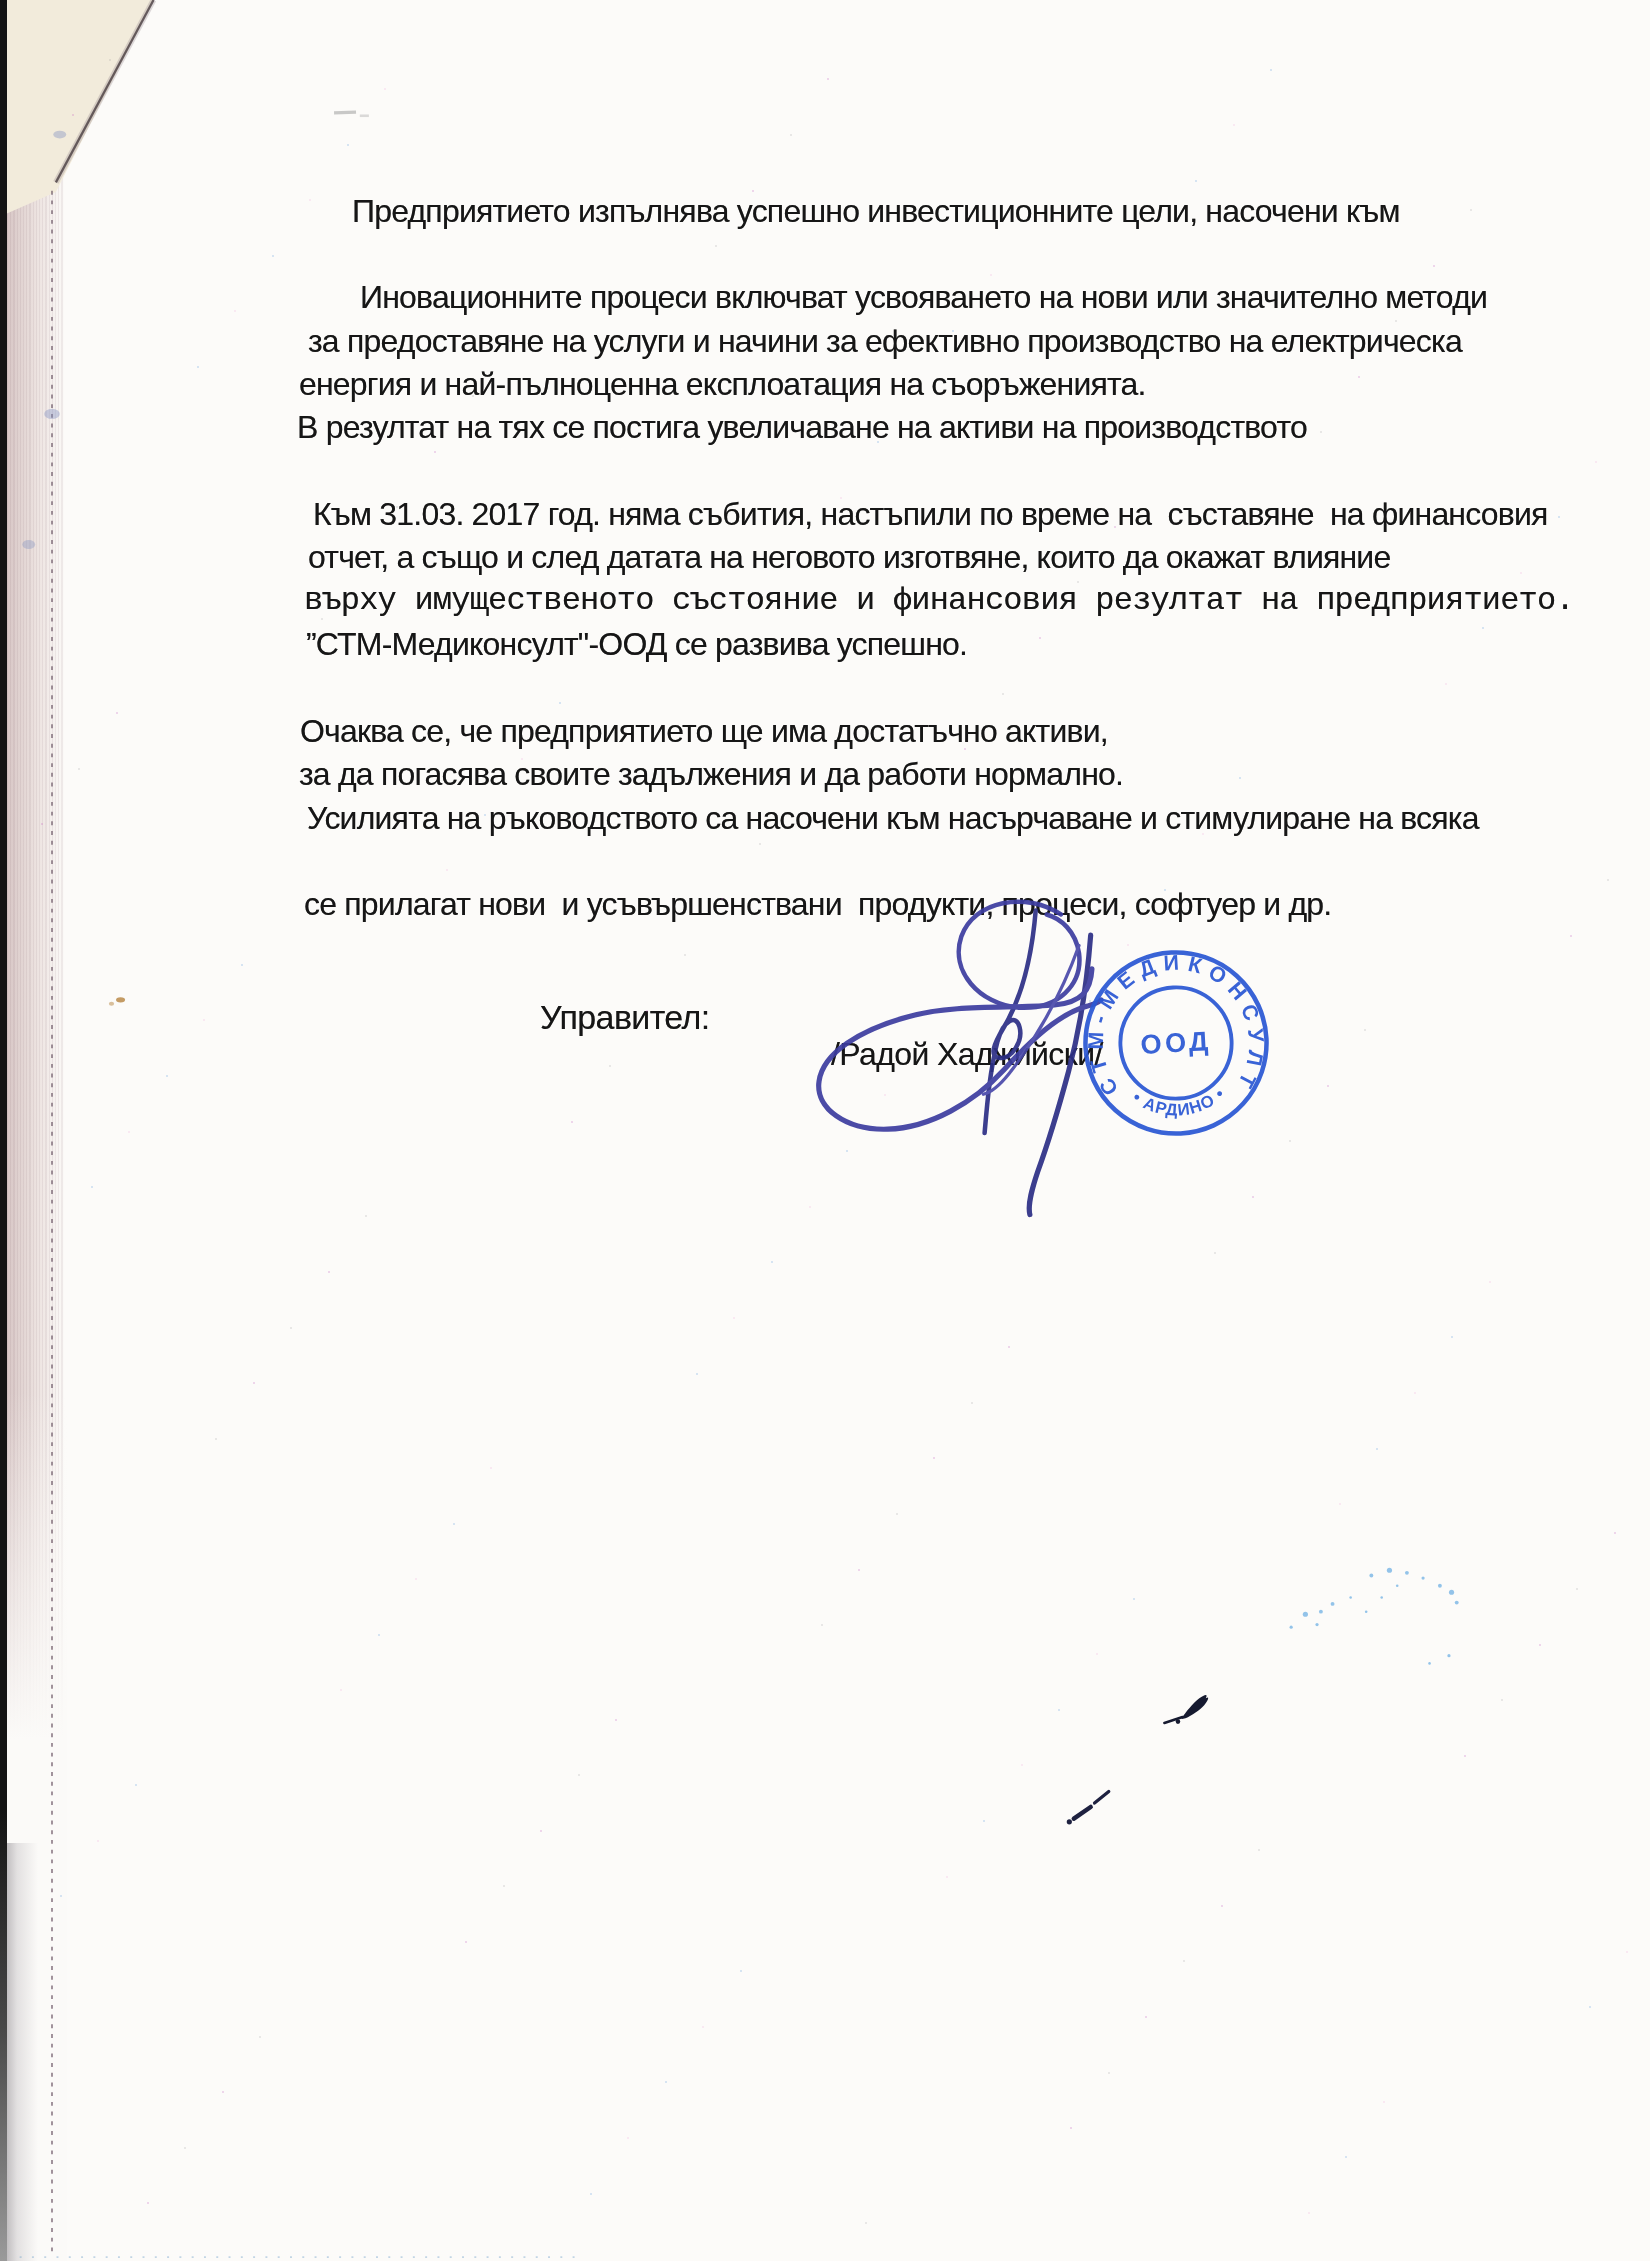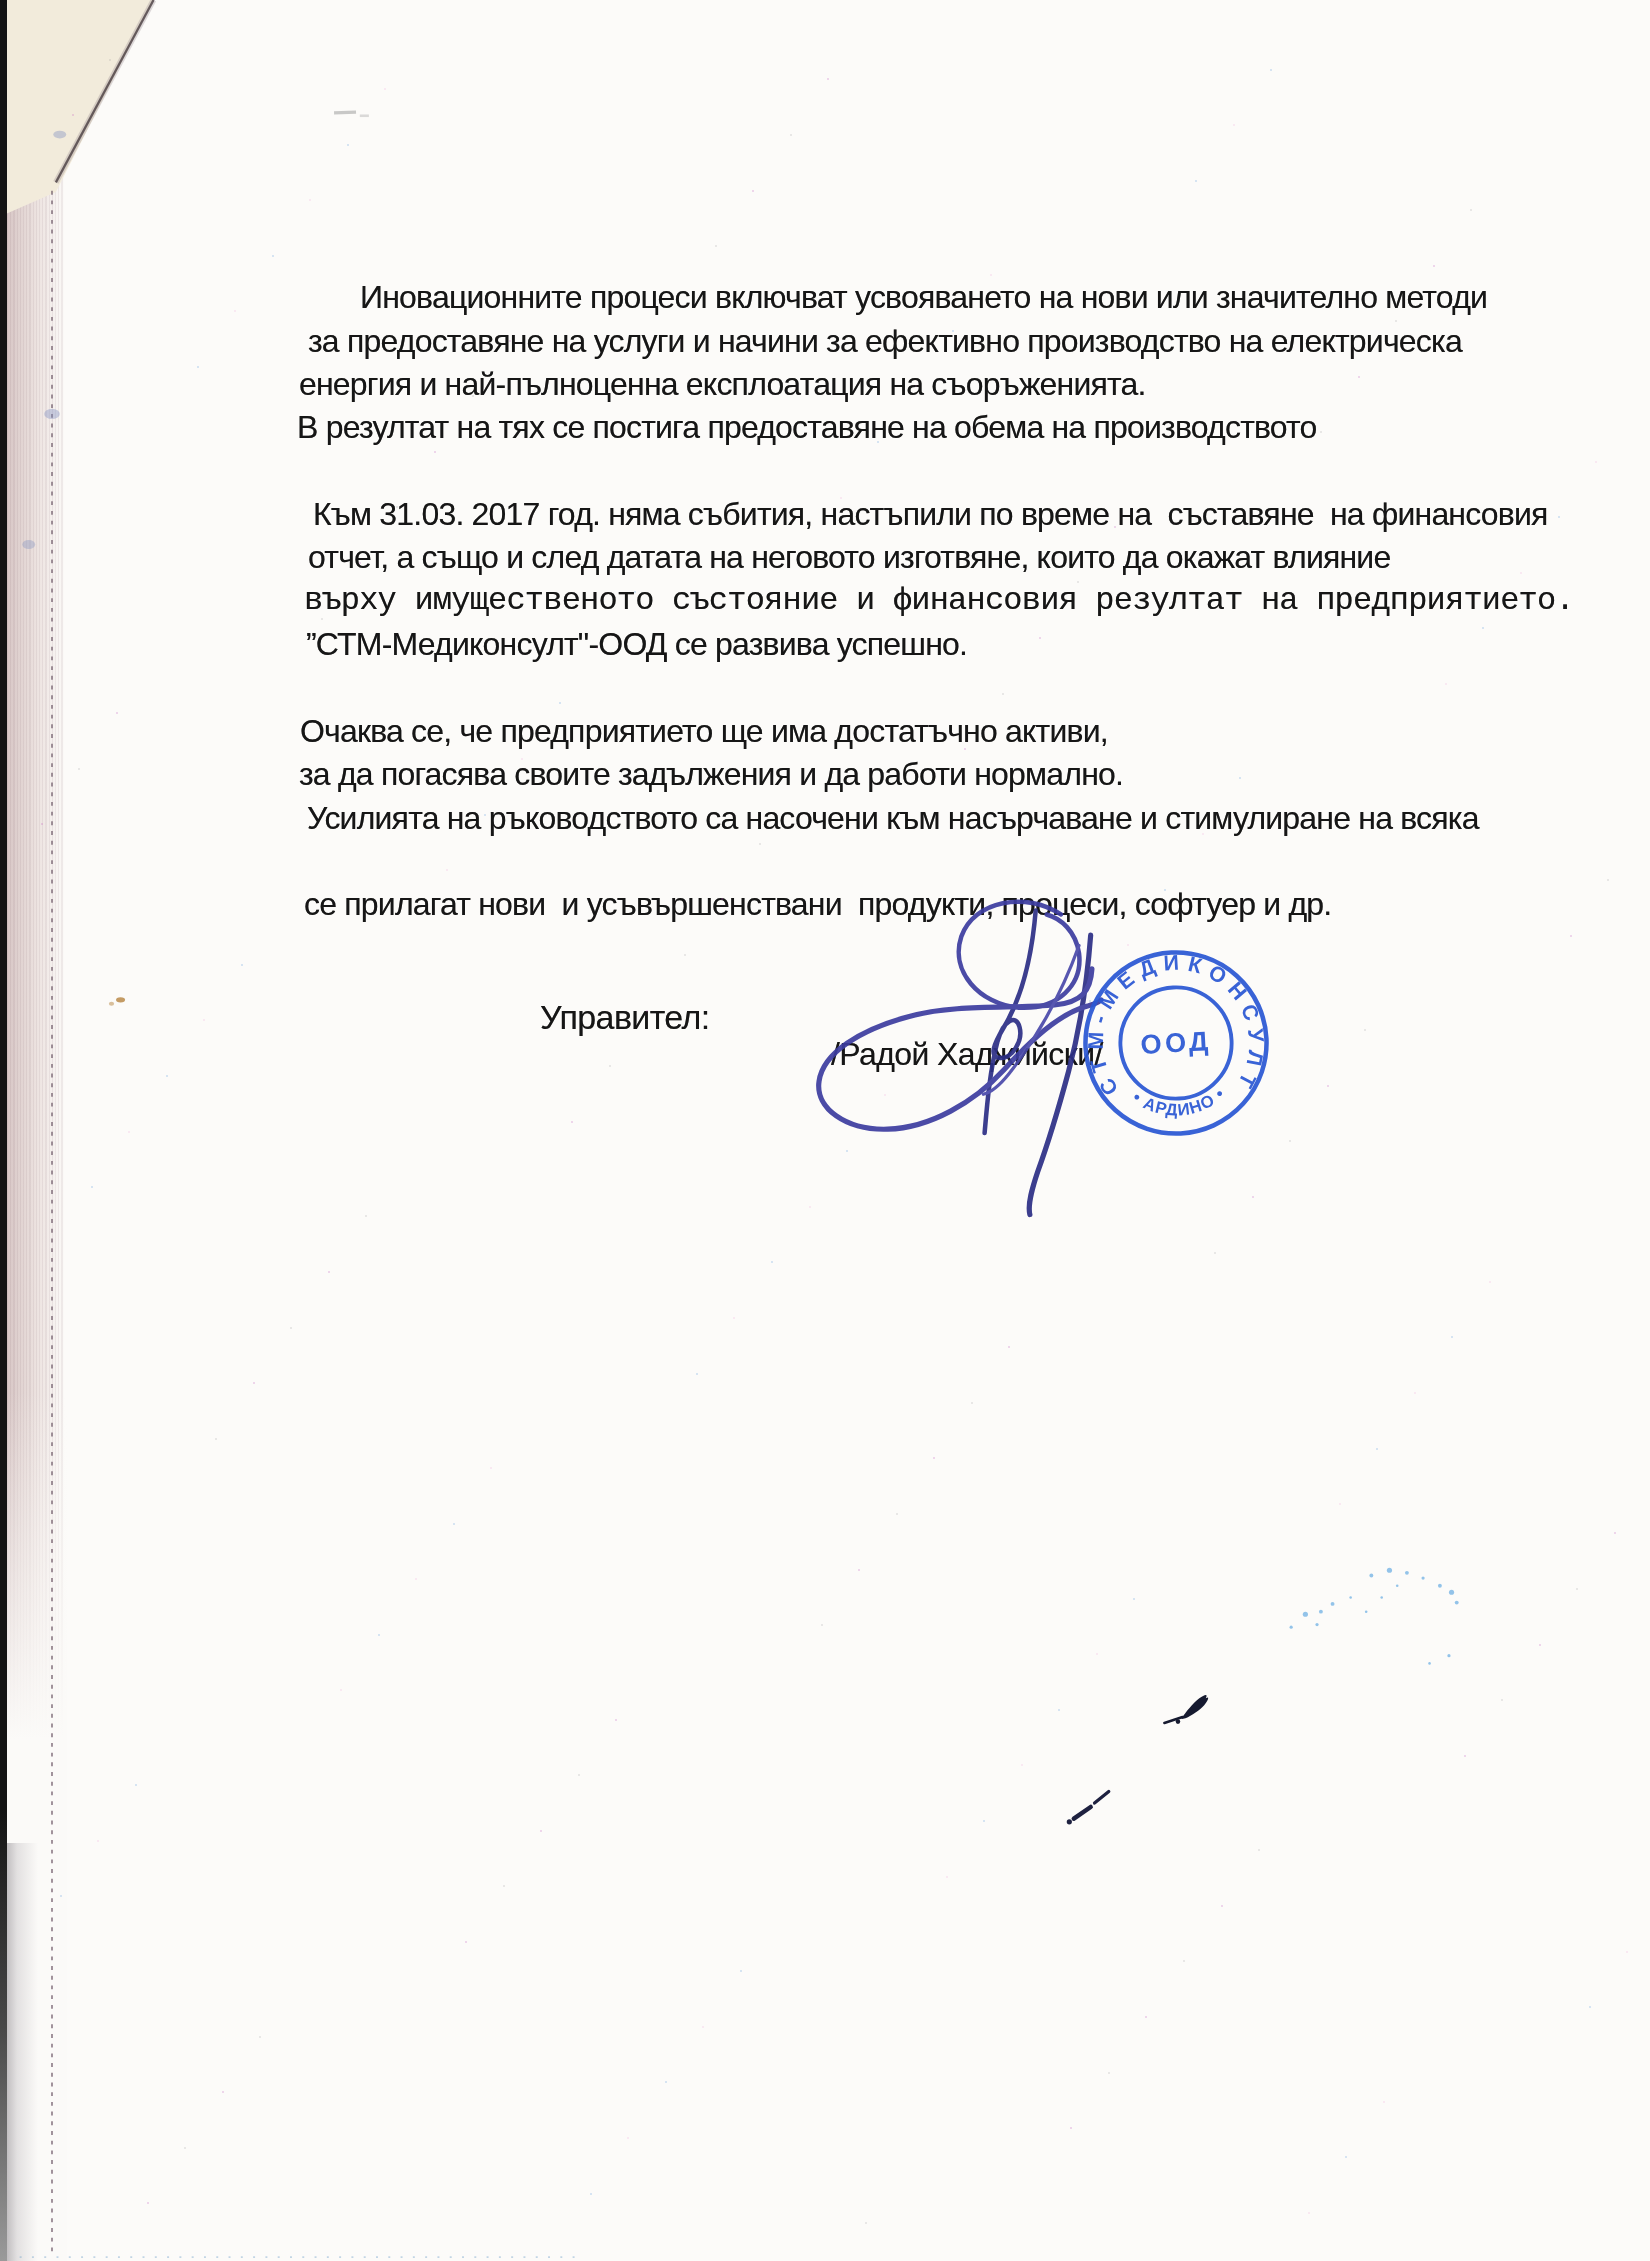--- a/index.html
+++ b/index.html
@@ -87,24 +87,25 @@
     <rect x="516" y="172" width="34" height="5" fill="#8a8a8a" opacity=".45" transform="rotate(-2 516 172)"></rect>
     <rect x="556" y="177" width="14" height="4" fill="#8a8a8a" opacity=".3"></rect>
 
     <ellipse cx="186" cy="1546" rx="7" ry="4" fill="#b5833e" opacity=".8"></ellipse>
     <ellipse cx="172" cy="1552" rx="4" ry="3" fill="#b5833e" opacity=".5"></ellipse>
 
     <path d="M 30 3490 L 900 3490" stroke="#7aa7cc" stroke-width="3" stroke-dasharray="3 16" opacity=".45" fill="none"></path>
   </svg>
 
   <div class="text-layer">
+      <div class="doc-line" style="left: 352px; top: 191px;">Предприятието изпълнява успешно инвестиционните цели, насочени към</div>
       <div class="doc-line" style="left: 360px; top: 277px;">Иновационните процеси включват усвояването на нови или значително методи</div>
       <div class="doc-line" style="left: 308px; top: 321px;">за предоставяне на услуги и начини за ефективно производство на електрическа</div>
       <div class="doc-line" style="left: 299px; top: 364px;">енергия и най-пълноценна експлоатация на съоръженията.</div>
-      <div class="doc-line" style="left: 297px; top: 407px;">В резултат на тях се постига предоставяне на обема на производството</div>
+      <div class="doc-line" style="left: 297px; top: 407px;">В резултат на тях се постига увеличаване на активи на производството</div>
       <div class="doc-line" style="left: 313px; top: 494px;">Към 31.03. 2017 год. няма събития, настъпили по време на  съставяне  на финансовия</div>
       <div class="doc-line" style="left: 308px; top: 537px;">отчет, а също и след датата на неговото изготвяне, които да окажат влияние</div>
       <div class="doc-line" style="left: 304px; top: 581px; font-family: Liberation Mono, monospace;">върху имущественото състояние и финансовия резултат на предприятието.</div>
       <div class="doc-line" style="left: 306px; top: 624px;">”СТМ-Медиконсулт"-ООД се развива успешно.</div>
       <div class="doc-line" style="left: 300px; top: 711px;">Очаква се, че предприятието ще има достатъчно активи,</div>
       <div class="doc-line" style="left: 299px; top: 754px;">за да погасява своите задължения и да работи нормално.</div>
       <div class="doc-line" style="left: 307px; top: 798px;">Усилията на ръководството са насочени към насърчаване и стимулиране на всяка</div>
       <div class="doc-line" style="left: 304px; top: 884px;">се прилагат нови  и усъвършенствани  продукти, процеси, софтуер и др.</div>
     </div>
 

